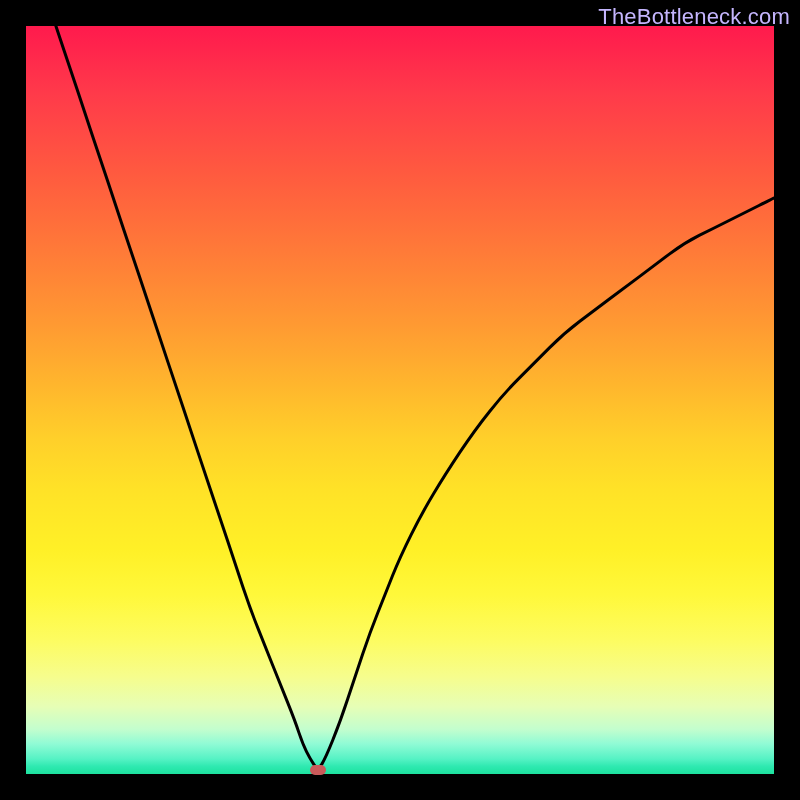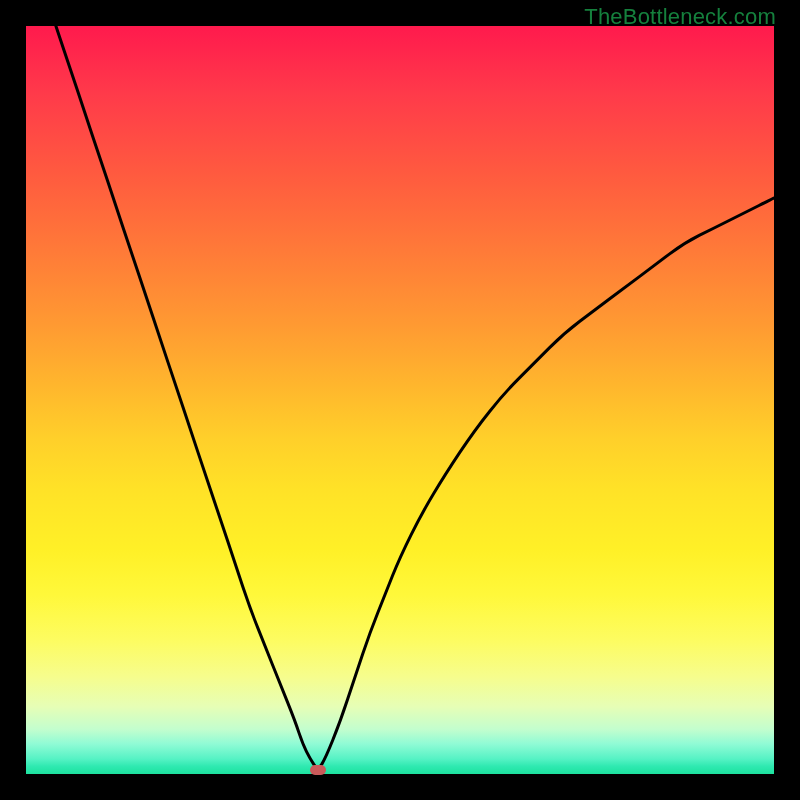--- a/index.html
+++ b/index.html
@@ -34,22 +34,22 @@
       #c3fece 94%,
       #8ffbd5 96%,
       #55f2c4 98%,
       #2ee9b0 99%,
       #1de29f 100%
     );
   }
   .watermark {
     position: absolute;
     top: 4px;
-    right: 24px;
-    color: #15803d;
+    right: 10px;
+    color: #c4b5fd;
     font-size: 22px;
     font-weight: 500;
     letter-spacing: 0.2px;
     user-select: none;
   }
   svg.curve {
     position: absolute;
     left: 0;
     top: 0;
     width: 748px;

